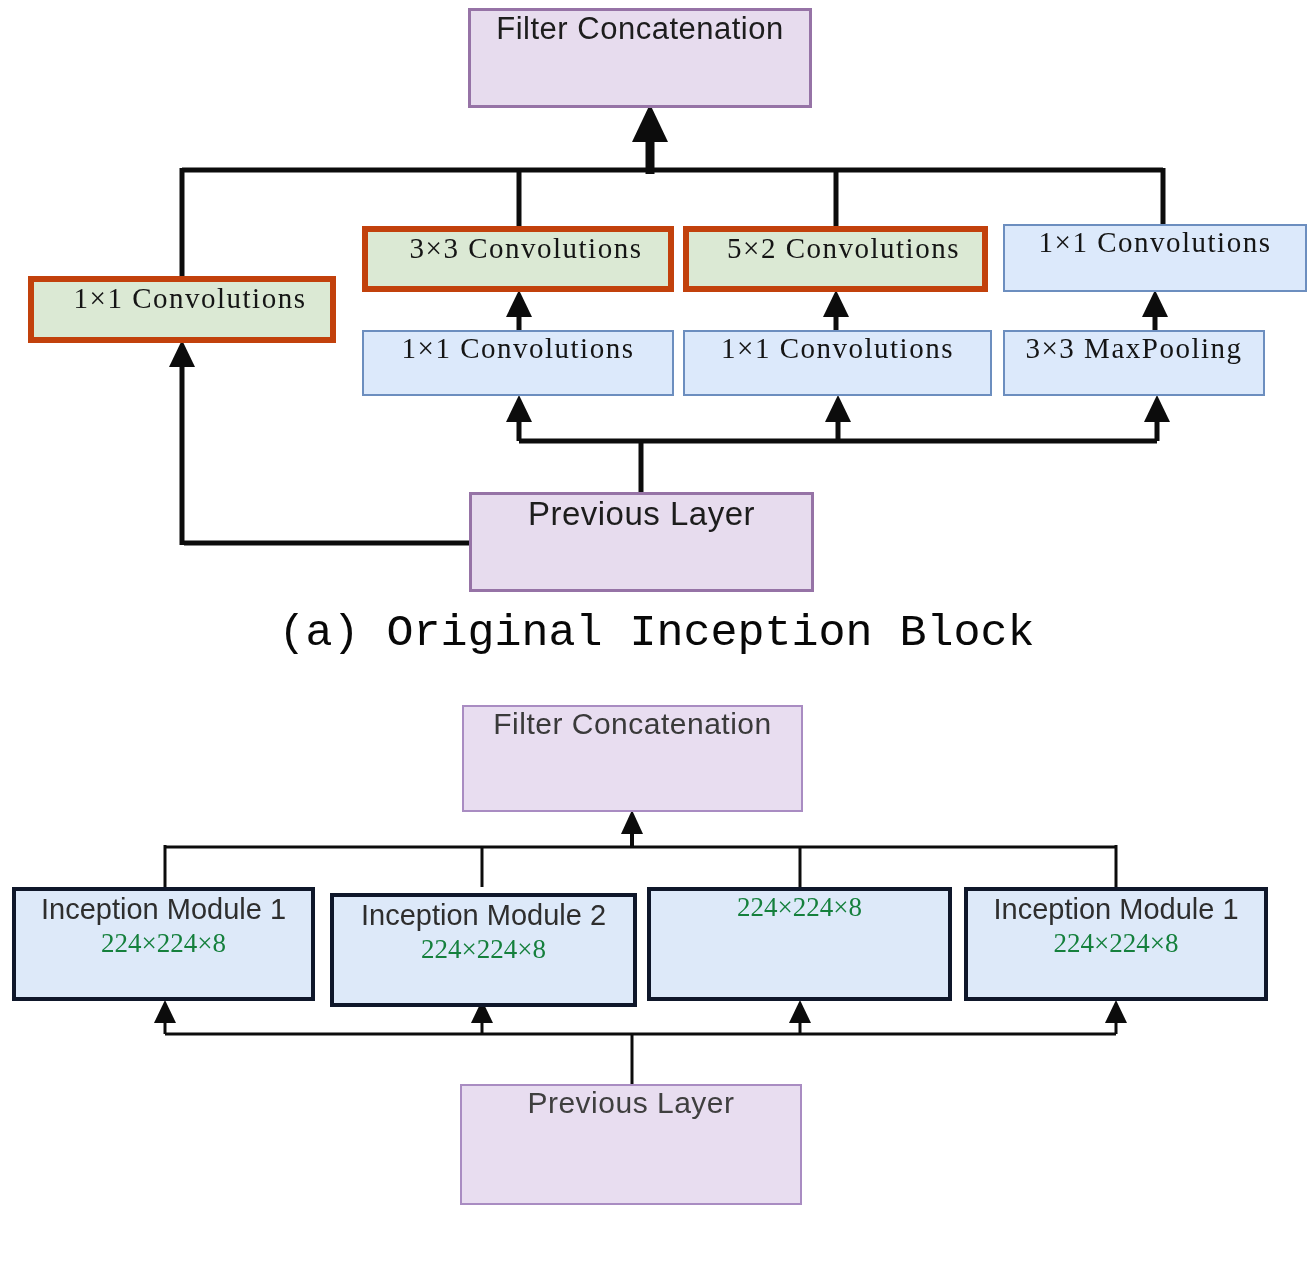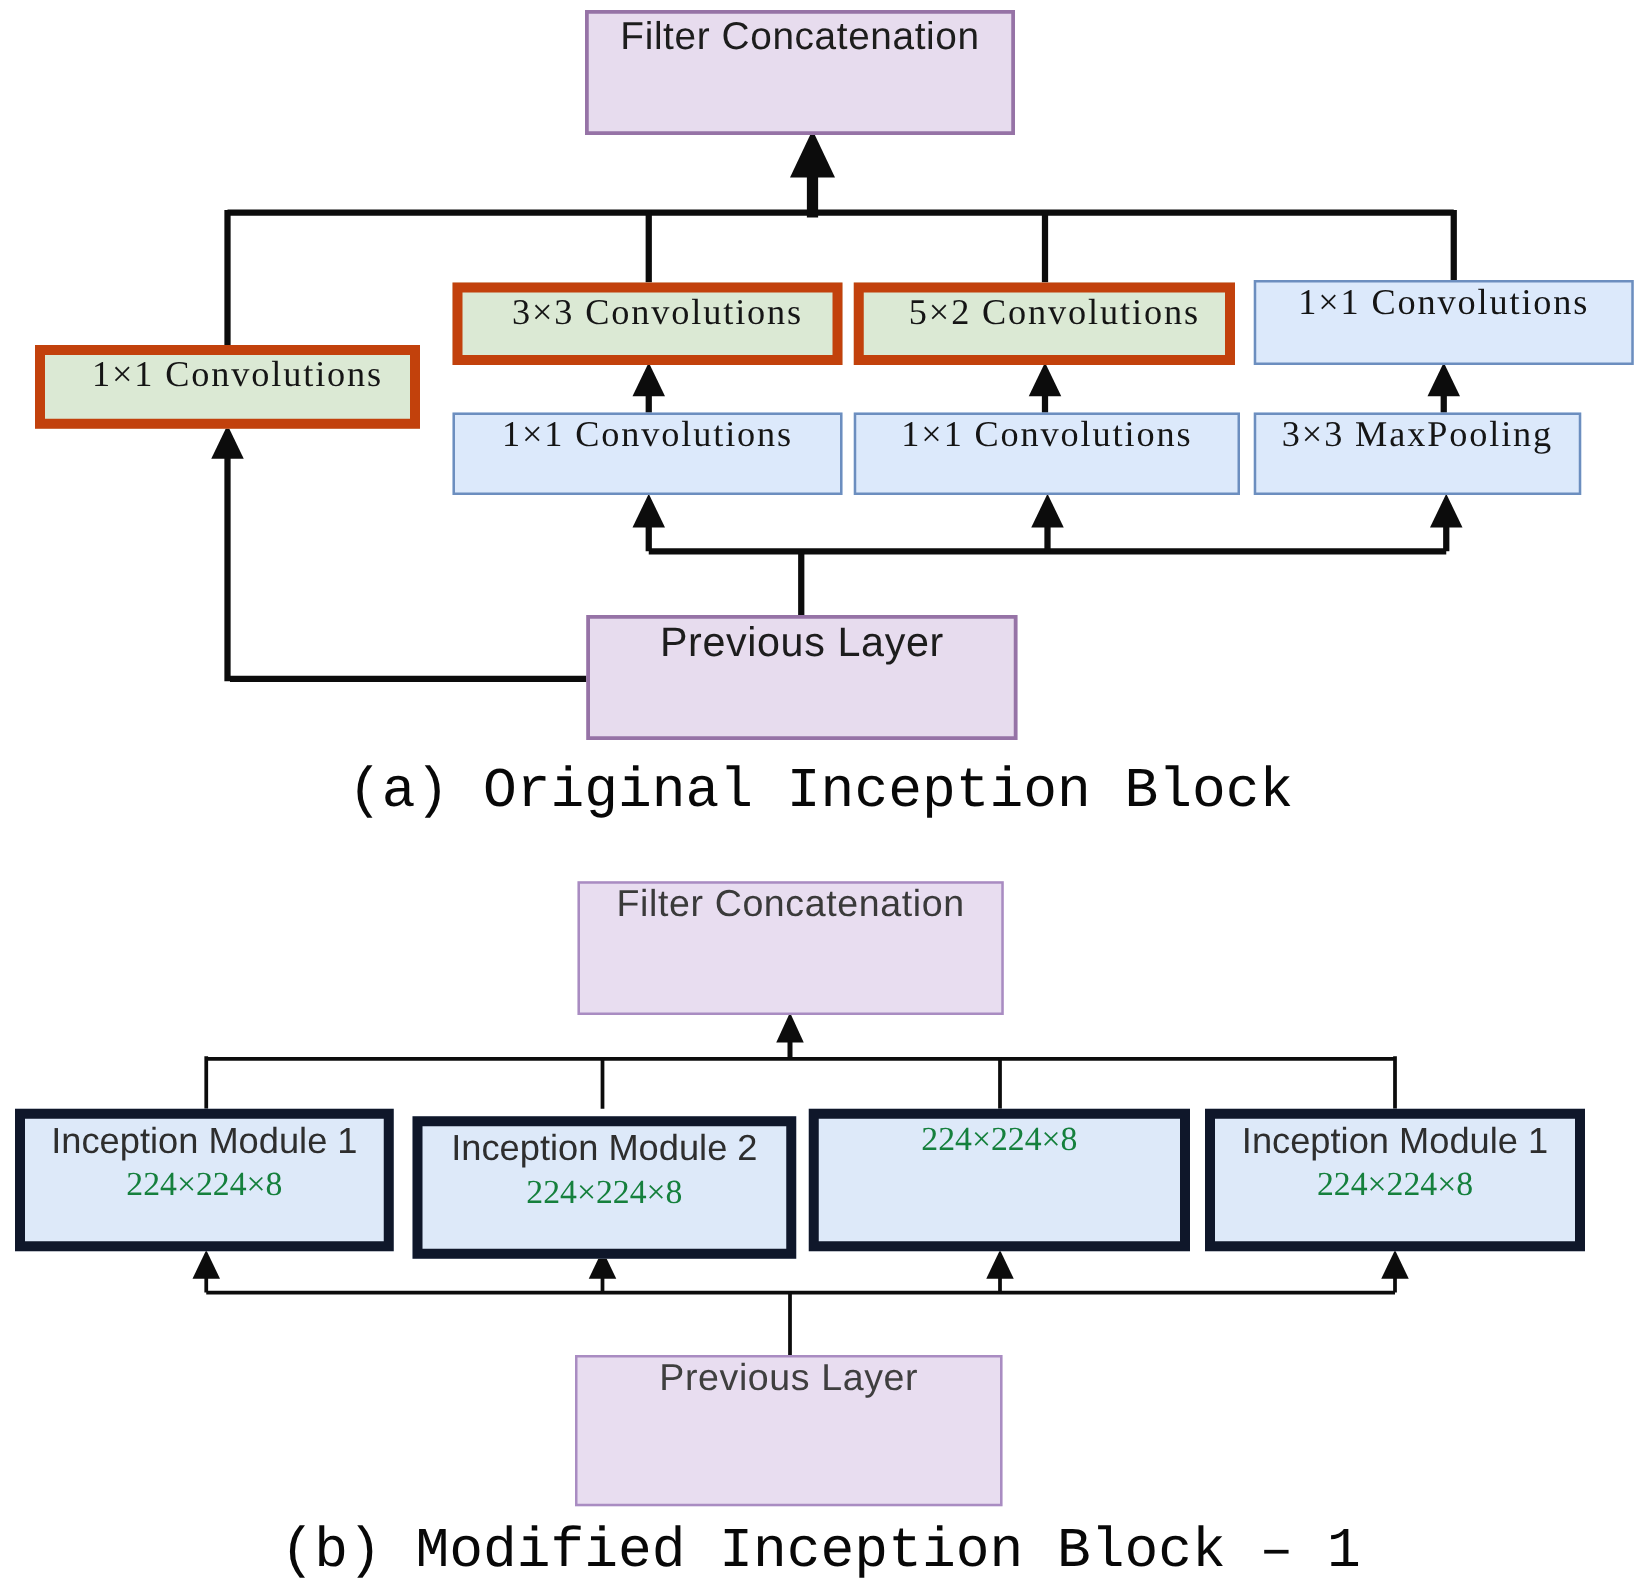--- a/index.html
+++ b/index.html
@@ -14,23 +14,23 @@
   .box{
     position:absolute;z-index:2;
     box-sizing:border-box;
     display:flex;flex-direction:column;
     align-items:center;justify-content:flex-start;
     text-align:center;
     color:#141414;
   }
   .purple{background:#e7dcee;border:3px solid #9673a6;}
   .purple-thin{background:#e8ddf0;border:2px solid #a98cc2;}
-  .green{background:#dbe9d4;border:8px solid #c2410c;padding-left:16px;}
+  .green{background:#dbe9d4;border:6px solid #c2410c;padding-left:16px;}
   .blue{background:#dce9fb;border:2px solid #6c8ebf;}
-  .blue-b{background:#dde9f9;border:8px solid #0f172a;}
+  .blue-b{background:#dde9f9;border:4px solid #0f172a;}
   .sans-label{font-family:"Liberation Sans", sans-serif;font-size:31px;color:#1d1d1d;letter-spacing:0.5px;}
   .sans-label-b{font-family:"Liberation Sans", sans-serif;font-size:30px;color:#3a3a3a;letter-spacing:0.5px;}
   .serif-label{font-family:"Liberation Serif", serif;font-size:29px;letter-spacing:1.5px;color:#151515;}
   .mod-title{font-family:"Liberation Sans", sans-serif;font-size:29px;color:#2e2e2e;line-height:1.25;}
   .mod-dims{font-family:"Liberation Serif", serif;font-size:27px;color:#15803d;line-height:1.2;}
   .caption{
     position:absolute;left:0;width:100%;z-index:2;
     text-align:center;
     font-family:Liberation Mono, monospace;
     font-size:45px;color:#080808;
@@ -149,15 +149,14 @@
   </div>
   <div class="box blue-b" style="left:964px;top:887px;width:304px;height:114px;">
     <span class="mod-title">Inception Module 1</span>
     <span class="mod-dims">224×224×8</span>
   </div>
 
   <div class="box purple-thin sans-label-b" style="left:460px;top:1084px;width:342px;height:121px;color:#3f3f3f;">
     <span>Previous Layer</span>
   </div>
 
-  <div class="caption" style="top:1216px;">(b) Modified Inception Block – 1</div>
 
 </div>
 
 </body></html>

